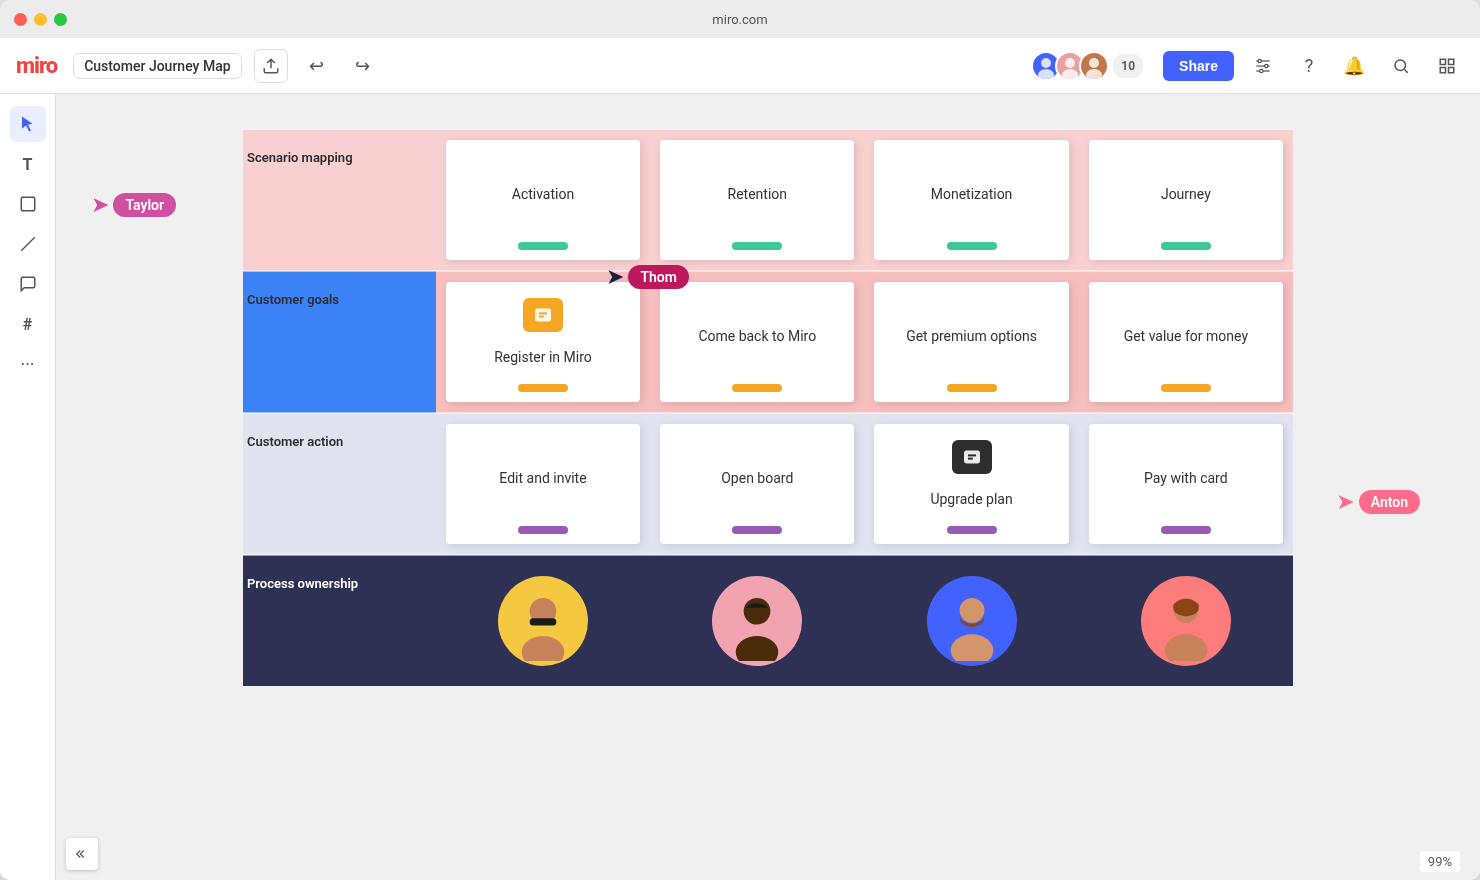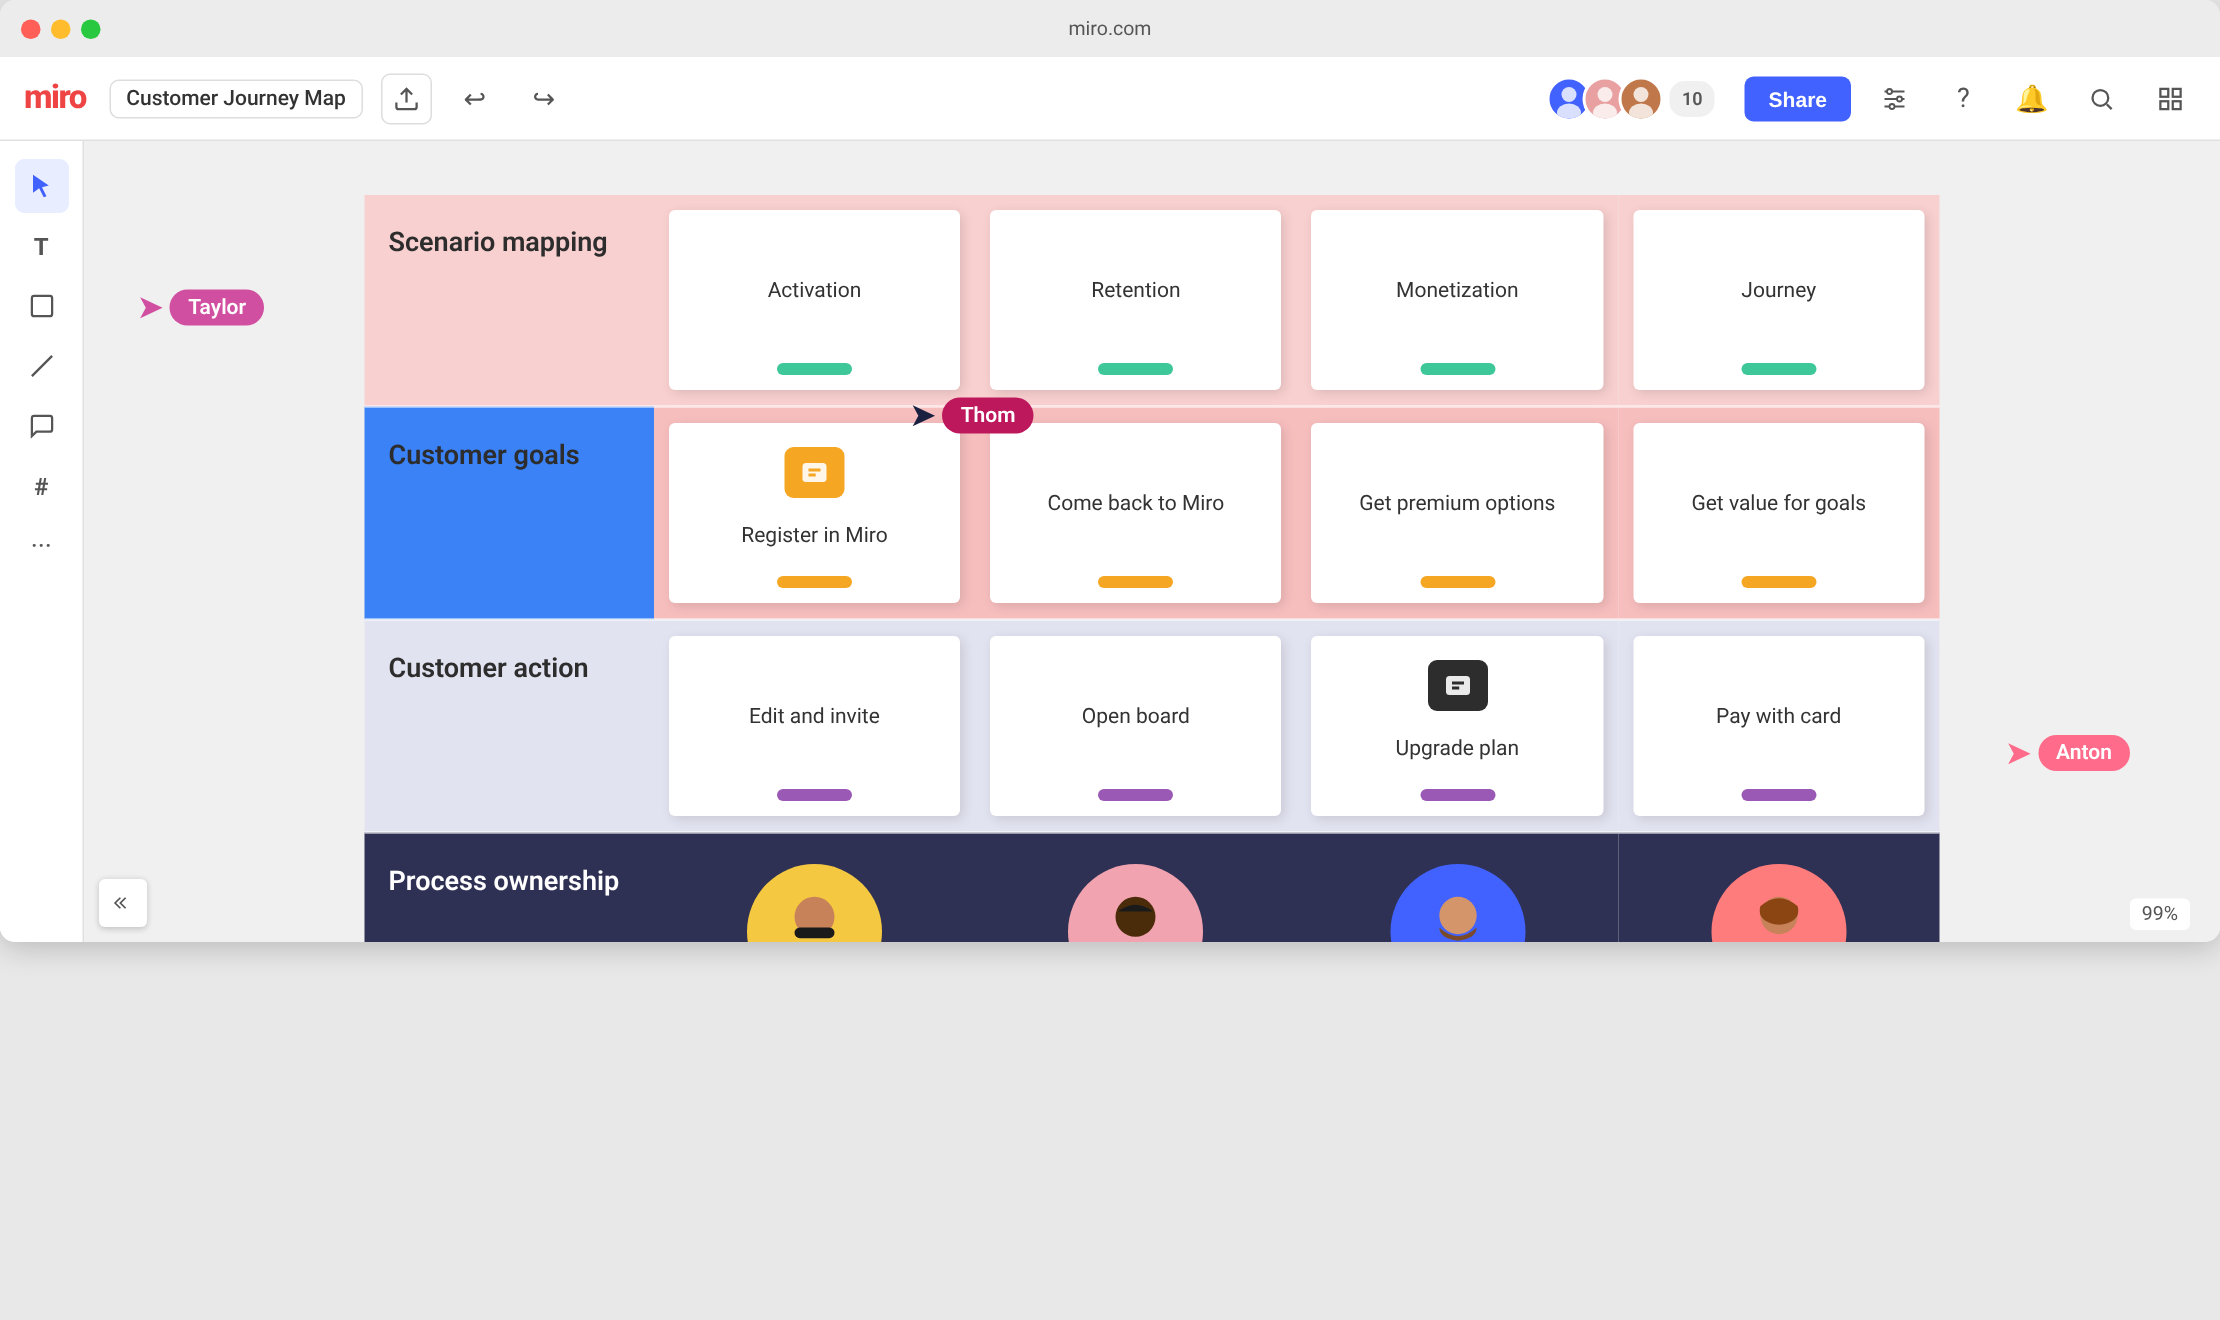--- a/index.html
+++ b/index.html
@@ -8,21 +8,21 @@
       background: #e8e8e8;
       width: 1480px;
       height: 880px;
       overflow: hidden;
       position: relative;
     }
     
     .window-chrome {
       background: #f0f0f0;
       width: 100%;
-      height: 628px;
+      height: 880px;
       border-radius: 10px;
       overflow: hidden;
       display: flex;
       flex-direction: column;
       box-shadow: 0 4px 20px rgba(0,0,0,0.2);
     }
     .title-bar {
       background: #ececec;
       height: 38px;
       display: flex;
@@ -194,22 +194,22 @@
       margin: 0 auto;
       position: relative;
     }
     .board-table {
       width: 100%;
       border-collapse: collapse;
       position: relative;
     }
     .row-label {
       width: 180px;
-      padding: 20px 16px;
-      font-size: 18px;
+      padding: 20px 4px;
+      font-size: 13px;
       font-weight: 600;
       color: #2d2d2d;
       vertical-align: top;
       line-height: 1.3;
     }
     .col-cell {
       width: 200px;
       padding: 10px;
       vertical-align: top;
     }
@@ -517,21 +517,21 @@
 
             <td class="col-cell">
               <div class="sticky-card">
                 <div class="sticky-card-text">Get premium options</div>
                 <div class="sticky-tag tag-orange"></div>
               </div>
             </td>
 
             <td class="col-cell">
               <div class="sticky-card">
-                <div class="sticky-card-text">Get value for goals</div>
+                <div class="sticky-card-text">Get value for money</div>
                 <div class="sticky-tag tag-orange"></div>
               </div>
             </td>
           </tr>
 
           <tr class="board-row action-row">
             <td class="row-label" style="color:#2d2d2d;">
               <span>Customer action</span>
             </td>
 

